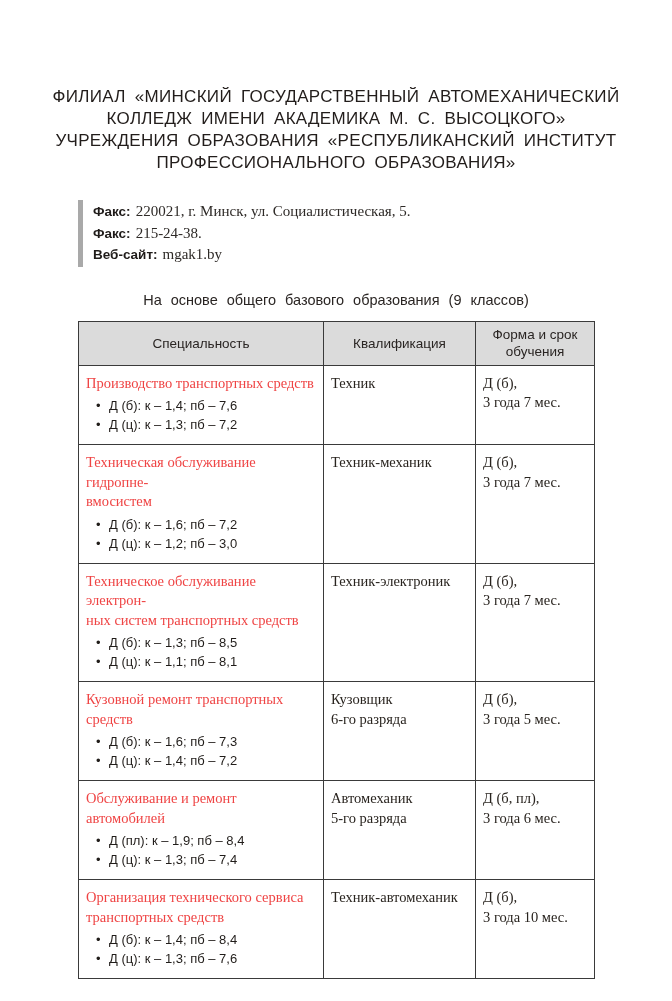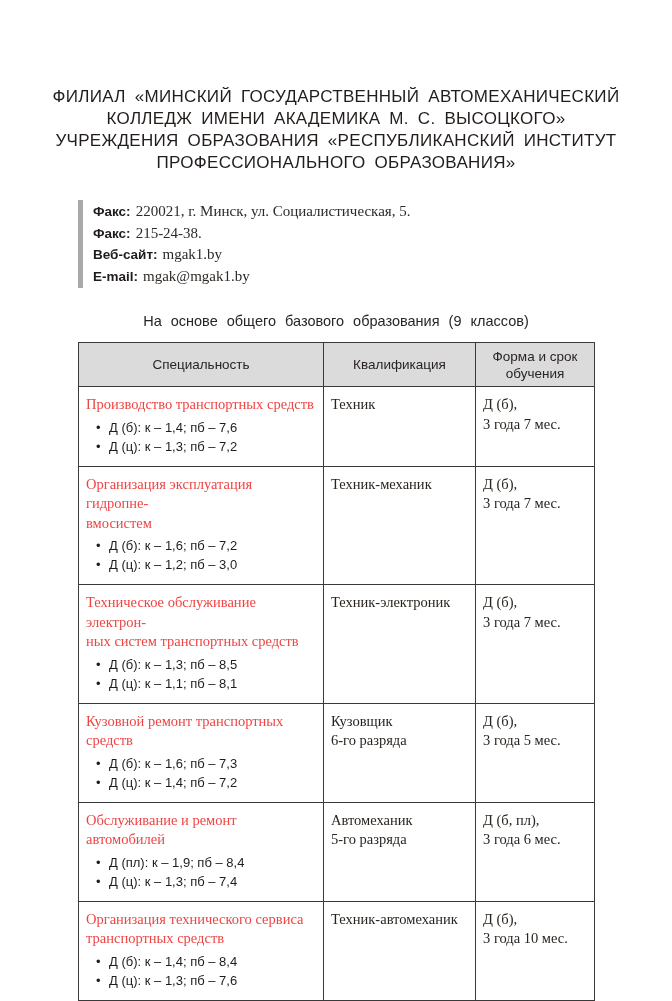--- a/index.html
+++ b/index.html
@@ -115,23 +115,20 @@
   <div class="contact-block">
     <div class="contact-line">
       <span class="contact-label">Факс:</span><span class="contact-value">220021, г. Минск, ул. Социалистическая, 5.</span>
     </div>
     <div class="contact-line">
       <span class="contact-label">Факс:</span><span class="contact-value">215-24-38.</span>
     </div>
     <div class="contact-line">
       <span class="contact-label">Веб-сайт:</span><span class="contact-value">mgak1.by</span>
     </div>
-    <div class="contact-line">
-      <span class="contact-label">E-mail:</span><span class="contact-value">mgak@mgak1.by</span>
-    </div>
   </div>
 
   <div class="section-heading">На основе общего базового образования (9 классов)</div>
 
   <table class="admissions-table">
     <colgroup>
       <col style="width:245px">
       <col style="width:152px">
       <col style="width:119px">
     </colgroup>
@@ -151,21 +148,21 @@
             <div class="detail-line">Д (б): к – 1,4; пб – 7,6</div>
             <div class="detail-line">Д (ц): к – 1,3; пб – 7,2</div>
           </div>
         </td>
         <td class="qual-cell">Техник</td>
         <td class="form-cell">Д (б),
 3 года 7 мес.</td>
       </tr>
       <tr>
         <td>
-          <div class="spec-name">Организация эксплуатация гидропне-
+          <div class="spec-name">Техническая обслуживание гидропне-
 вмосистем</div>
           <div class="spec-details">
             <div class="detail-line">Д (б): к – 1,6; пб – 7,2</div>
             <div class="detail-line">Д (ц): к – 1,2; пб – 3,0</div>
           </div>
         </td>
         <td class="qual-cell">Техник-механик</td>
         <td class="form-cell">Д (б),
 3 года 7 мес.</td>
       </tr>

